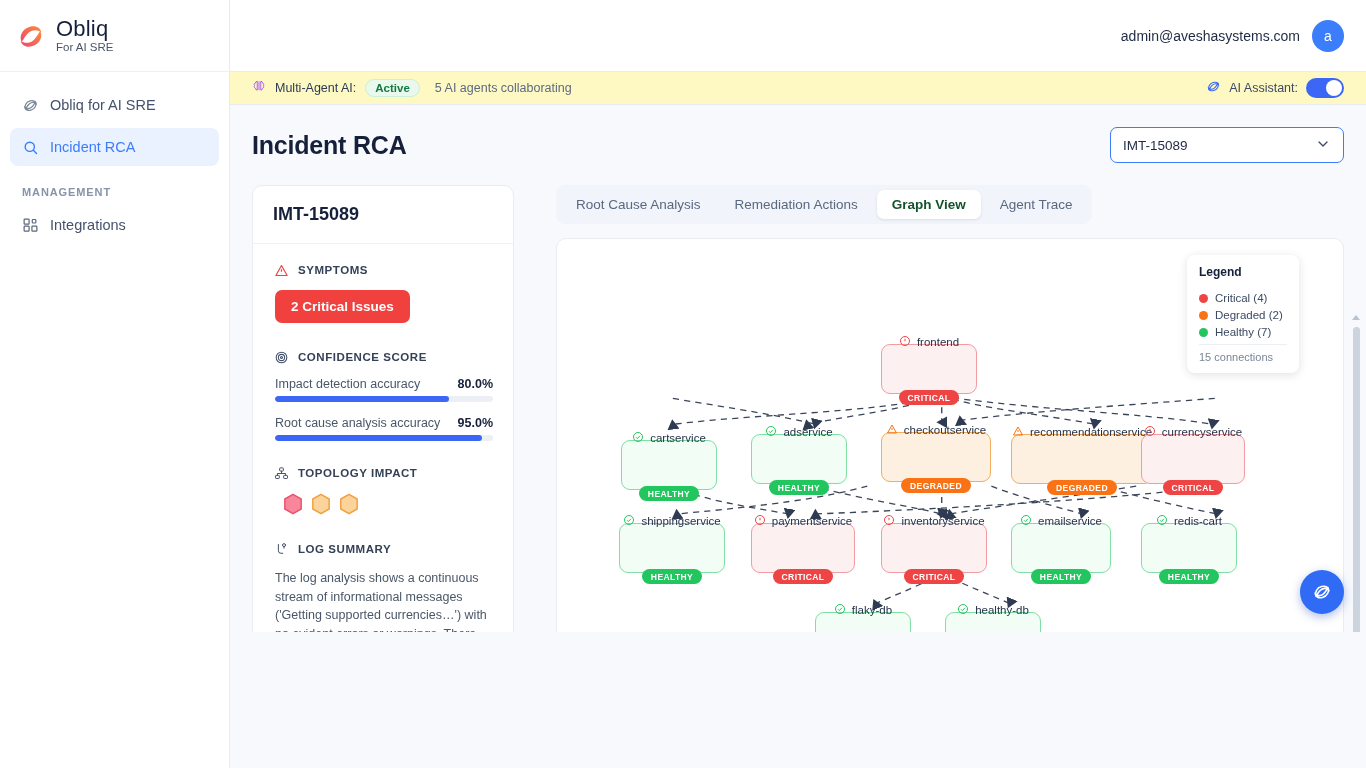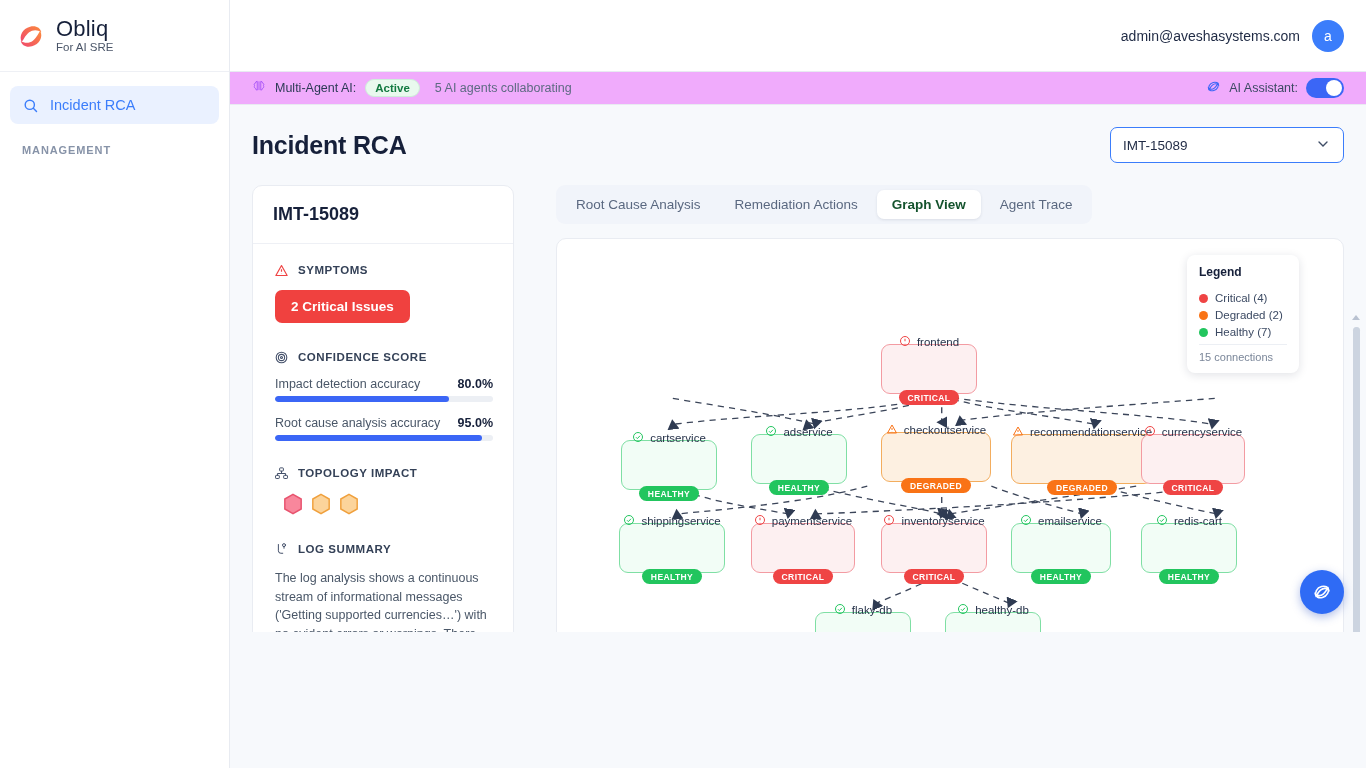--- a/index.html
+++ b/index.html
@@ -47,21 +47,21 @@
     display: flex; align-items: center; justify-content: flex-end; padding: 0 22px;
   }
   .user-email { font-size: 14px; color: #1f2a44; margin-right: 12px; }
   .avatar {
     width: 32px; height: 32px; border-radius: 50%; background: #3b7dfb;
     color: #fff; display: flex; align-items: center; justify-content: center;
     font-size: 14px;
   }
 
   .agentbar {
-    height: 33px; background: #f0abfc; border-bottom: 1px solid #e8ebf1;
+    height: 33px; background: #fef9c3; border-bottom: 1px solid #e8ebf1;
     display: flex; align-items: center; padding: 0 22px; gap: 9px;
   }
   .agentbar .label { font-size: 12.5px; color: #2c3a55; }
   .pill-active {
     background: #e9f9ee; color: #137a41; border: 1px solid #cdeed9;
     border-radius: 10px; padding: 2px 9px; font-size: 11.5px; font-weight: 700;
   }
   .agents-note { font-size: 12.5px; color: #5d6a82; margin-left: 6px; }
   .agentbar-right { margin-left: auto; display: flex; align-items: center; gap: 8px; }
   .ai-label { font-size: 12.5px; color: #3c4a63; }
@@ -214,32 +214,52 @@
           <path d="M12 19l5-7" stroke="#fff" stroke-width="2.2" fill="none" stroke-linecap="round"></path>
         </svg>
       </span>
       <span class="brand-text">
         <div class="brand-title">Obliq</div>
         <div class="brand-sub">For AI SRE</div>
       </span>
     </div>
 
     <nav class="nav">
+      <div class="nav-item">
+        <span class="ico">
+          <svg viewBox="0 0 24 24" width="17" height="17" fill="none" stroke="#7d8899" stroke-width="1.8">
+            <path d="M5 17c-2-4 .5-10 6.5-11.5C16 4.4 19.5 6 20 9.5c-3-2.5-6.8-2.2-9.8.3C6.5 13 6 16 5 17z"></path>
+            <path d="M19 7c2 4-.5 10-6.5 11.5C8 19.6 4.5 18 4 14.5c3 2.5 6.8 2.2 9.8-.3C17.5 11 18 8 19 7z"></path>
+          </svg>
+        </span>
+        <span>Obliq for AI SRE</span>
+      </div>
       <div class="nav-item active">
         <span class="ico">
           <svg viewBox="0 0 24 24" width="17" height="17" fill="none" stroke="#3b7dfb" stroke-width="2" stroke-linecap="round">
             <circle cx="11" cy="11" r="6.5"></circle>
               <path d="M16 16l4.5 4.5"></path>
           </svg>
         </span>
         <span>Incident RCA</span>
       </div>
 
       <div class="nav-group">MANAGEMENT</div>
 
+      <div class="nav-item">
+        <span class="ico">
+          <svg viewBox="0 0 24 24" width="17" height="17" fill="none" stroke="#5b6779" stroke-width="1.7">
+            <rect x="3" y="3" width="7" height="7" rx="1"></rect>
+            <rect x="3" y="13" width="7" height="7" rx="1"></rect>
+            <rect x="14" y="13" width="7" height="7" rx="1"></rect>
+            <rect x="14.5" y="3.5" width="5" height="5" rx="1"></rect>
+          </svg>
+        </span>
+        <span>Integrations</span>
+      </div>
     </nav>
   </aside>
 
   <div class="main">
 
     <div class="topbar">
       <span class="user-email">admin@aveshasystems.com</span>
       <span class="avatar">a</span>
     </div>
 

